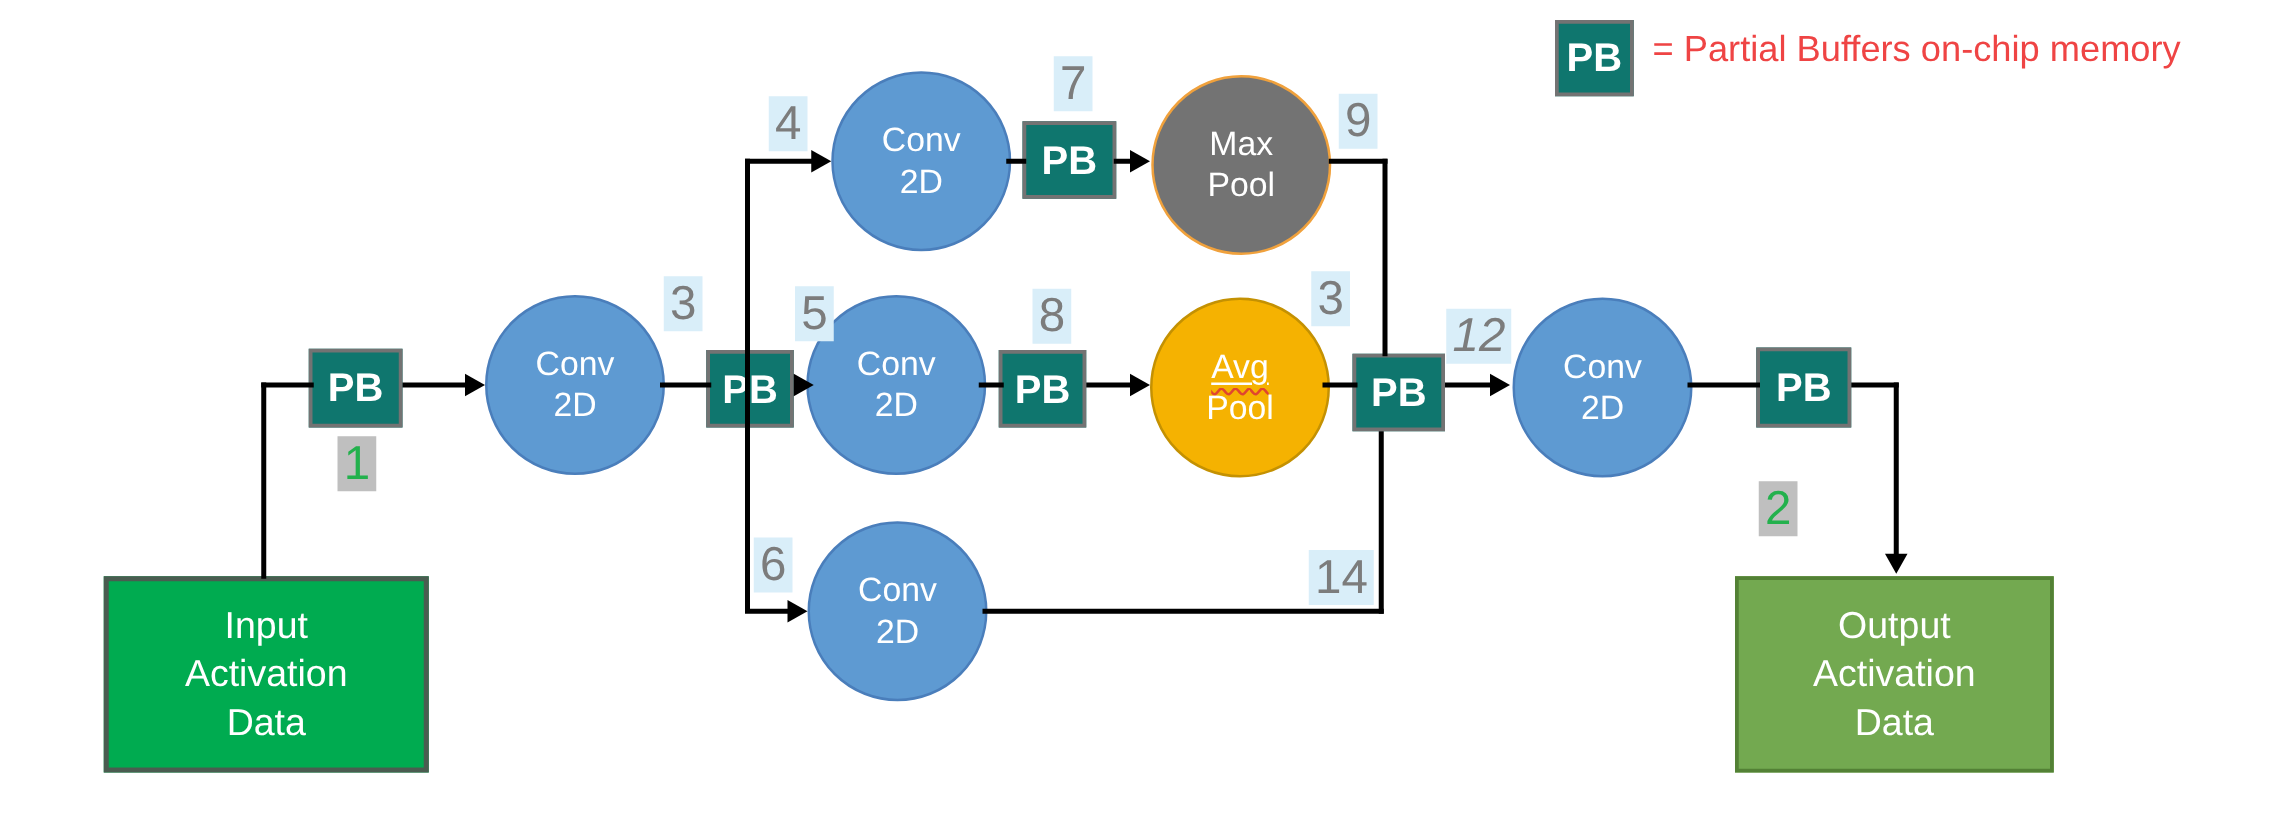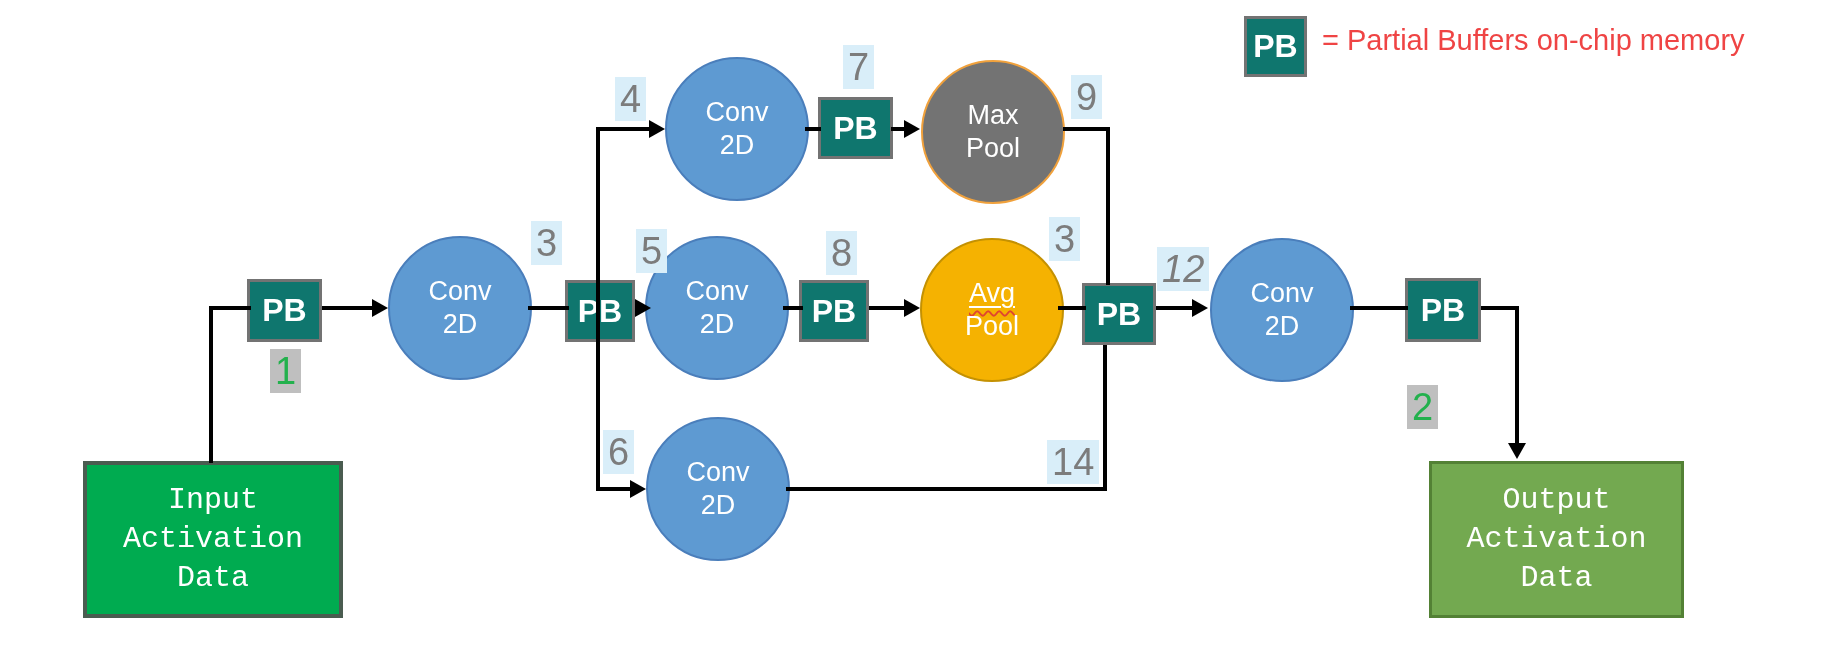--- a/index.html
+++ b/index.html
@@ -20,24 +20,24 @@
   
   .pb {
     position:absolute; box-sizing:border-box; background:#0f766e;
     border:3px solid #737373; color:#ffffff; font-weight:bold;
     font-size:32px; display:flex; align-items:center; justify-content:center;
   }
   
   .big-box {
     position:absolute; box-sizing:border-box; color:#ffffff;
     display:flex; flex-direction:column; align-items:center; justify-content:center;
-    font-size:30px; line-height:39px; text-align:center;font-family:Liberation Mono, monospace;
+    font-size:30px; line-height:39px; text-align:center;
   }
   .box-input  { background:#00AB50; border:4px solid #4A5C50; }
-  .box-output { background:#73A950; border:3px solid #538135;margin-left:41px; }
+  .box-output { background:#73A950; border:3px solid #538135; }
   
   .hline, .vline { position:absolute; background:#000000; }
   .hline { height:4px; }
   .vline { width:4px; }
   .arrow-r {
     position:absolute; width:0; height:0;
     border-top:9px solid transparent; border-bottom:9px solid transparent;
     border-left:16px solid #000000;
   }
   .arrow-d {

